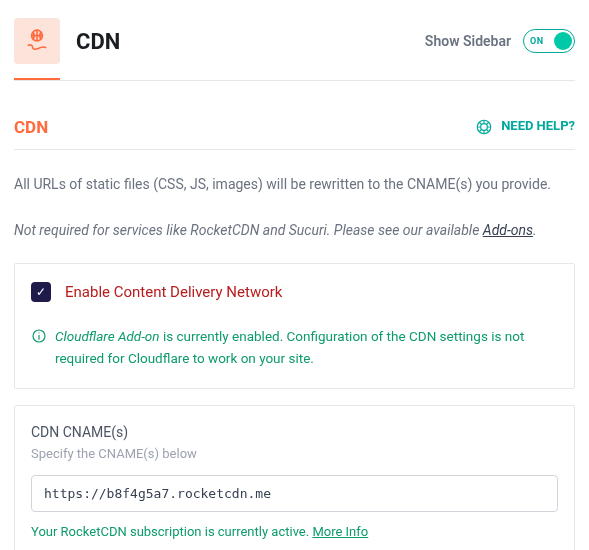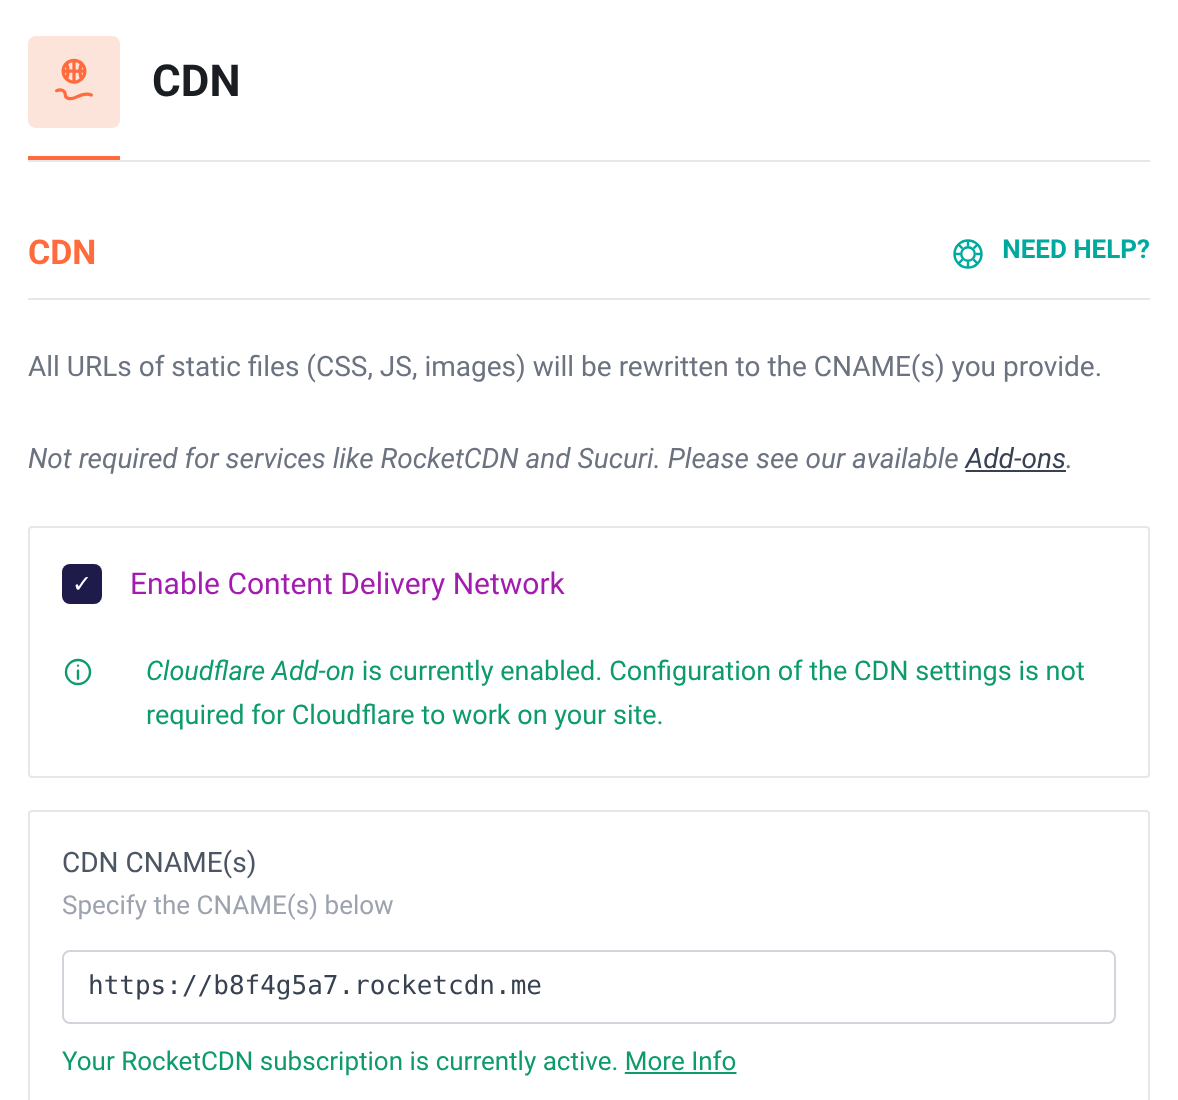--- a/index.html
+++ b/index.html
@@ -19,22 +19,22 @@
 .section-head{display:flex;align-items:center;justify-content:space-between;margin-top:36px;padding-bottom:12px;border-bottom:1px solid #e5e7eb}
 .section-title{color:#ff6b3d;font-size:17px;font-weight:700}
 .help{display:flex;align-items:flex-start;gap:8px;color:#00a99d;font-size:13px;font-weight:700;cursor:pointer}
 .help svg{width:18px;height:18px}
 .desc{margin-top:24px;font-size:14px;color:#6b7280;line-height:1.55}
 .desc-italic{font-style:italic}
 .addons-link{color:#374151;text-decoration:underline;cursor:pointer}
 .card{border:1px solid #e5e7eb;border-radius:2px;padding:18px 16px;margin-top:22px}
 .check-row{display:flex;align-items:center;gap:14px}
 .checkbox{width:20px;height:20px;background:#1e1b4b;border-radius:4px;display:flex;align-items:center;justify-content:center;cursor:pointer;color:#fff;font-size:12px}
-.check-label{font-size:15px;color:#a21caf}
-.notice{margin-top:24px;display:flex;align-items:flex-start;gap:26px;font-size:13.5px;color:#0d9b6c;line-height:1.6}
+.check-label{font-size:15px;color:#b91c1c}
+.notice{margin-top:24px;display:flex;align-items:flex-start;gap:8px;font-size:13.5px;color:#0d9b6c;line-height:1.6}
 .notice svg{width:16px;height:16px;flex-shrink:0;margin-top:2px}
 .notice .italic{font-style:italic}
 .cname-card{border:1px solid #e5e7eb;border-top:1px solid #e5e7eb;border-radius:2px;padding:18px 16px 30px;margin-top:16px}
 .cname-title{font-size:14px;font-weight:400;color:#4b5563;margin-bottom:6px}
 .cname-sub{font-size:13px;color:#9ca3af;margin-bottom:14px}
 .input{width:100%;border:1px solid #d1d5db;border-radius:4px;padding:10px 12px;font-family:ui-monospace,SFMono-Regular,Menlo,monospace;font-size:13px;color:#374151}
 .active-note{margin-top:12px;font-size:13px;color:#0d9b6c}
 .active-note .more{text-decoration:underline;cursor:pointer}
 </style>
 </head>
@@ -43,20 +43,27 @@
 <div class="header">
   <div class="header-left">
     <div class="icon-box">
       <svg viewBox="0 0 24 24" fill="none" stroke="#ff6b3d" stroke-width="1.5">
         <circle cx="12" cy="7" r="5"></circle>
         <path d="M7 7h10M12 2v10M8.5 3.5c1 2 1 5 0 7M15.5 3.5c-1 2-1 5 0 7"></path>
         <path d="M4 16c2-1 4 0 4 2s3 2 5 1 5-2 7-1" stroke-linecap="round"></path>
       </svg>
     </div>
     <h1 class="page-title">CDN</h1>
+  </div>
+  <div class="header-right">
+    <span class="show-sidebar">Show Sidebar</span>
+    <div class="toggle">
+      <span class="toggle-label">ON</span>
+      <span class="toggle-knob"></span>
+    </div>
   </div>
 </div>
 
 <div class="tab-indicator"></div>
 <div class="divider"></div>
 
 <div class="section-head">
   <div class="section-title">CDN</div>
   <div class="help">
     <svg viewBox="0 0 24 24" fill="none" stroke="#00a99d" stroke-width="1.6">

